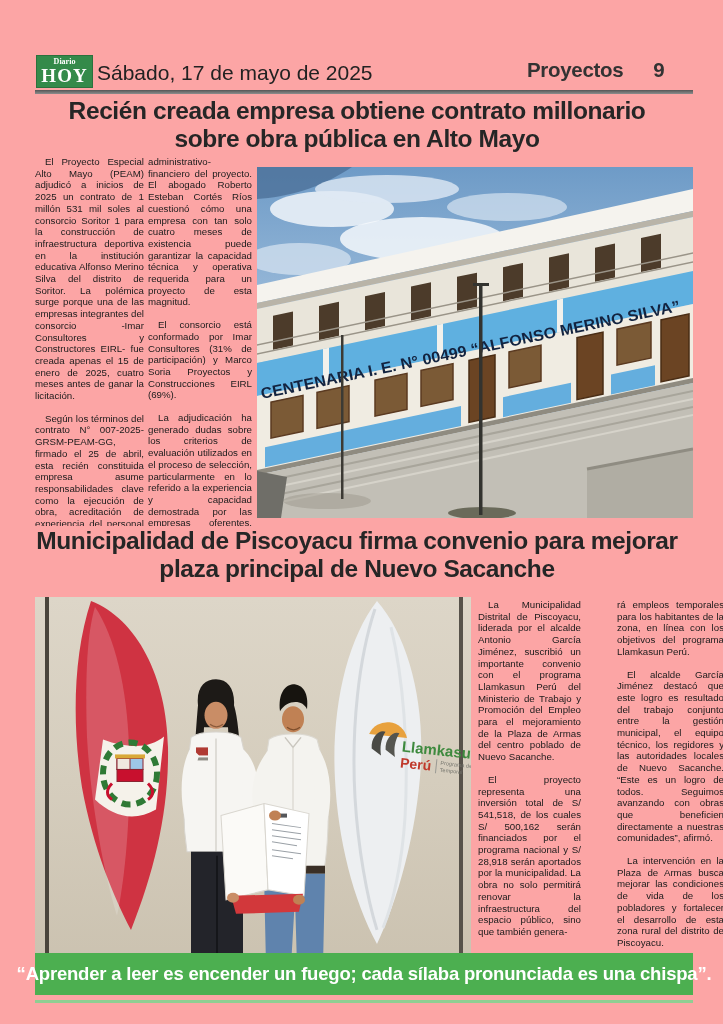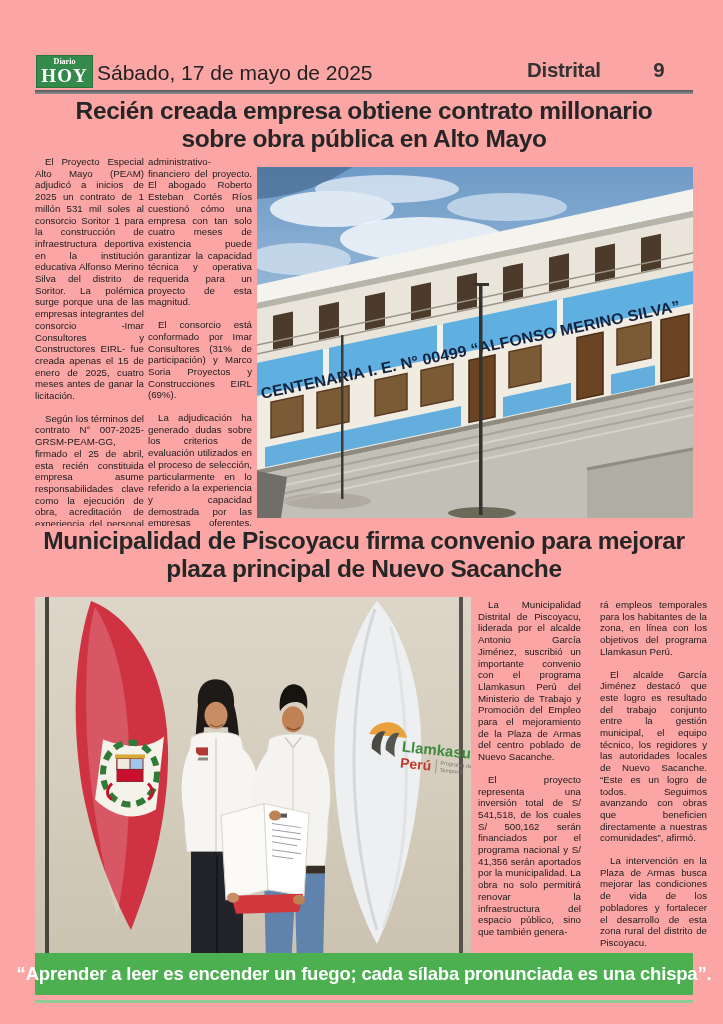--- a/index.html
+++ b/index.html
@@ -11,33 +11,33 @@
   .logo{left:36px;top:55px;width:57px;height:33px;background:#348a4a;border:1px solid #2c703d;
         box-sizing:border-box;display:flex;flex-direction:column;align-items:center;justify-content:center;}
   .logo-top{font-family:"Liberation Serif",serif;font-size:8px;font-weight:bold;color:#ffffff;line-height:8px;}
   .logo-main{font-family:"Liberation Serif",serif;font-size:19px;font-weight:bold;color:#ffffff;line-height:19px;letter-spacing:1px;text-align:center;}
   .date{left:97px;top:61px;font-size:21px;color:#222222;}
   .section{left:527px;top:58px;font-size:20.5px;font-weight:bold;color:#333333;letter-spacing:-0.3px;}
   .pagenum{left:648px;top:58px;width:22px;text-align:center;font-size:20.5px;font-weight:bold;color:#333333;}
   .rule{left:35px;top:90px;width:658px;height:4px;background:linear-gradient(#565656,#8d8d8d);}
 
   
-  .headline{left:35px;width:658px;text-align:center;font-weight:bold;color:#262626;
+  .headline{left:28px;width:658px;text-align:center;font-weight:bold;color:#262626;
             font-size:24.5px;line-height:27.5px;letter-spacing:-0.4px;}
   .hl1{top:97px;}
   .hl2{top:527px;}
 
   
   .col{overflow:hidden;text-align:justify;font-size:9.7px;line-height:11.7px;color:#1b1b1b;}
   .col p{margin:0 0 11px 0;text-indent:10px;}
   .col p.cont{text-indent:0;}
   .a1c1{left:35px;top:156px;width:109px;height:370px;}
   .a1c2{left:148px;top:156px;width:104px;height:370px;}
   .a2c1{left:478px;top:599px;width:103px;height:372px;}
-  .a2c2{left:600px;top:599px;width:107px;height:372px;}
+  .a2c2{left:617px;top:599px;width:107px;height:372px;}
 
   
   .photo1{left:257px;top:167px;width:436px;height:351px;}
   .photo2{left:35px;top:597px;width:436px;height:369px;}
   .photo1 svg,.photo2 svg{display:block;width:100%;height:100%;}
 
   
   .banner{left:35px;top:953px;width:658px;height:42px;background:#4caf50;
           display:flex;align-items:center;justify-content:center;text-align:center;}
   .banner-text{color:#ffffff;font-weight:bold;font-size:18.5px;letter-spacing:-0.2px;white-space:nowrap;}
@@ -46,21 +46,21 @@
 </head>
 <body>
 
 <div class="page">
 
   <div class="abs logo">
     <div class="logo-top">Diario</div>
     <div class="logo-main">HOY</div>
   </div>
   <div class="abs date">Sábado, 17 de mayo de 2025</div>
-  <div class="abs section">Distrital</div>
+  <div class="abs section">Proyectos</div>
   <div class="abs pagenum">9</div>
   <div class="abs rule"></div>
 
   <div class="abs headline hl1">
     <div>Recién creada empresa obtiene contrato millonario</div>
     <div>sobre obra pública en Alto Mayo</div>
   </div>
 
   <div class="abs col a1c1">
     <p>El Proyecto Especial Alto Mayo (PEAM) adjudicó a inicios de 2025 un contrato de 1 millón 531 mil soles al consorcio Soritor 1 para la construcción de infraestructura deportiva en la institución educativa Alfonso Merino Silva del distrito de Soritor. La polémica surge porque una de las empresas integrantes del consorcio -Imar Consultores y Constructores EIRL- fue creada apenas el 15 de enero de 2025, cuatro meses antes de ganar la licitación.</p>
@@ -253,21 +253,21 @@
         <polygon points="196,298 268,296 264,314 201,316" fill="#d2383b"></polygon>
         <ellipse cx="198" cy="300" rx="6" ry="5" fill="#c98d66"></ellipse>
         <ellipse cx="264" cy="302" rx="6" ry="5" fill="#c08154"></ellipse>
         <ellipse cx="240" cy="218" rx="6" ry="5" fill="#c08154"></ellipse>
       </g>
     </svg>
   </div>
 
   <div class="abs col a2c1">
     <p>La Municipalidad Distrital de Piscoyacu, liderada por el alcalde Antonio García Jiménez, suscribió un importante convenio con el programa Llamkasun Perú del Ministerio de Trabajo y Promoción del Empleo para el mejoramiento de la Plaza de Armas del centro poblado de Nuevo Sacanche.</p>
-    <p>El proyecto representa una inversión total de S/ 541,518, de los cuales S/ 500,162 serán financiados por el programa nacional y S/ 41,356 serán aportados por la municipalidad. La obra no solo permitirá renovar la infraestructura del espacio público, sino que también genera-</p>
+    <p>El proyecto representa una inversión total de S/ 541,518, de los cuales S/ 500,162 serán financiados por el programa nacional y S/ 28,918 serán aportados por la municipalidad. La obra no solo permitirá renovar la infraestructura del espacio público, sino que también genera-</p>
   </div>
   <div class="abs col a2c2">
     <p class="cont">rá empleos temporales para los habitantes de la zona, en línea con los objetivos del programa Llamkasun Perú.</p>
     <p>El alcalde García Jiménez destacó que este logro es resultado del trabajo conjunto entre la gestión municipal, el equipo técnico, los regidores y las autoridades locales de Nuevo Sacanche. “Este es un logro de todos. Seguimos avanzando con obras que beneficien directamente a nuestras comunidades”, afirmó.</p>
     <p>La intervención en la Plaza de Armas busca mejorar las condiciones de vida de los pobladores y fortalecer el desarrollo de esta zona rural del distrito de Piscoyacu.</p>
   </div>
 
   <div class="abs banner">
     <div class="banner-text">“Aprender a leer es encender un fuego; cada sílaba pronunciada es una chispa”.</div>
   </div>

